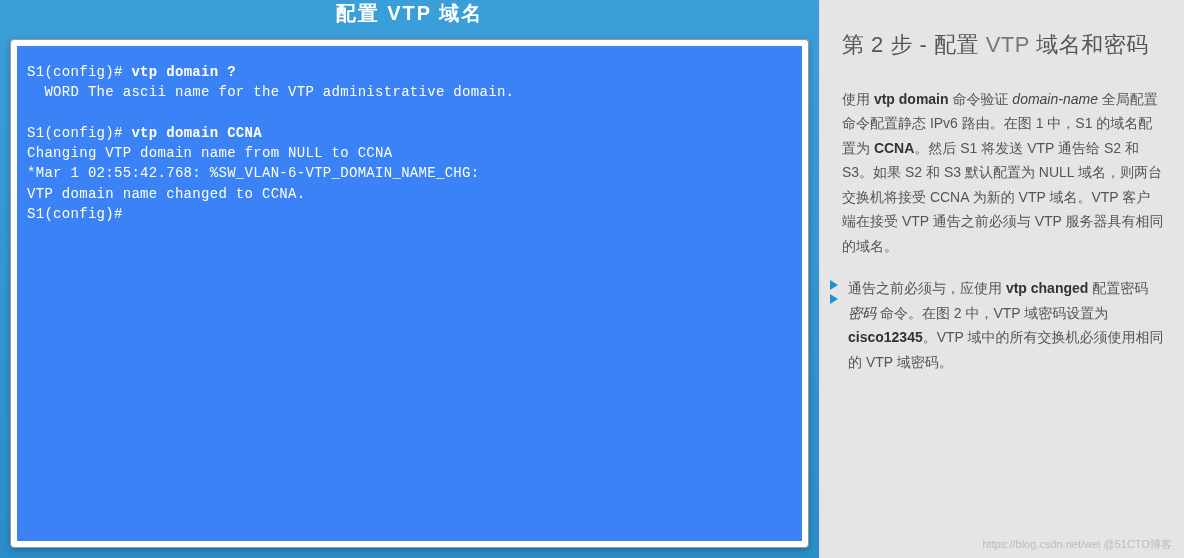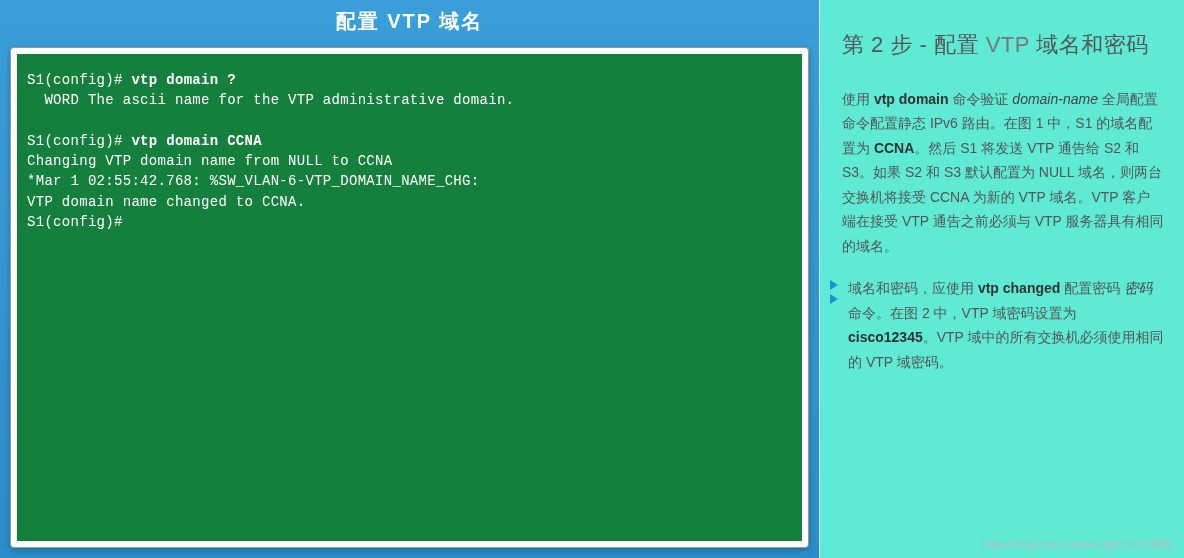--- a/index.html
+++ b/index.html
@@ -15,47 +15,47 @@
       flex: 1;
       padding: 0 10px 10px 10px;
       display: flex;
       flex-direction: column;
     }
     .slide-title {
       color: #fff;
       font-size: 20px;
       font-weight: bold;
       text-align: center;
-      padding: 8px 0 12px;
+      padding: 0 0 12px;
       letter-spacing: 2px;
     }
     .terminal-wrap {
       flex: 1;
       background: #fff;
       border: 1px solid #999;
       border-radius: 4px;
       padding: 6px;
       box-shadow: 0 2px 6px rgba(0,0,0,0.25);
     }
     .terminal {
       width: 100%;
       height: 100%;
-      background: #15803d;
+      background: #3b82f6;
       color: #fff;
       font-family: "Courier New", monospace;
       font-size: 14px;
       line-height: 1.45;
       padding: 16px 10px;
       white-space: pre-wrap;
       letter-spacing: .3px;
     }
     .terminal .bold { font-weight: bold; }
     .right-panel {
       width: 365px;
-      background: #5eead4;
+      background: #e5e5e5;
       border-left: 1px solid #ddd;
       padding: 26px 20px 10px 22px;
       font-size: 14px;
       color: #555;
       line-height: 1.75;
     }
     .step-title {
       font-size: 22px;
       color: #555;
       font-weight: 300;
@@ -118,18 +118,18 @@
 <div class="right-panel">
   <div class="step-title">
     <span>第 2 步 - 配置 </span><span class="thin">VTP</span><span> 域名和密码</span>
   </div>
 
   <div class="para">
     <span>使用 </span><b>vtp domain</b><span> 命令验证 </span><em>domain-name</em><span> 全局配置命令配置静态 IPv6 路由。在图 1 中，S1 的域名配置为 </span><b>CCNA</b><span>。然后 S1 将发送 VTP 通告给 S2 和 S3。如果 S2 和 S3 默认配置为 NULL 域名，则两台交换机将接受 CCNA 为新的 VTP 域名。VTP 客户端在接受 VTP 通告之前必须与 VTP 服务器具有相同的域名。</span>
   </div>
 
   <div class="para callout">
-    <span>域名和密码，应使用 </span><b>vtp changed</b><span> 配置密码 </span><em>密码</em><span> 命令。在图 2 中，VTP 域密码设置为 </span><b>cisco12345</b><span>。VTP 域中的所有交换机必须使用相同的 VTP 域密码。</span>
+    <span>通告之前必须与，应使用 </span><b>vtp changed</b><span> 配置密码 </span><em>密码</em><span> 命令。在图 2 中，VTP 域密码设置为 </span><b>cisco12345</b><span>。VTP 域中的所有交换机必须使用相同的 VTP 域密码。</span>
   </div>
 
 </div>
 
 <div class="watermark">https://blog.csdn.net/wei @51CTO博客</div>
 
 </body></html>

